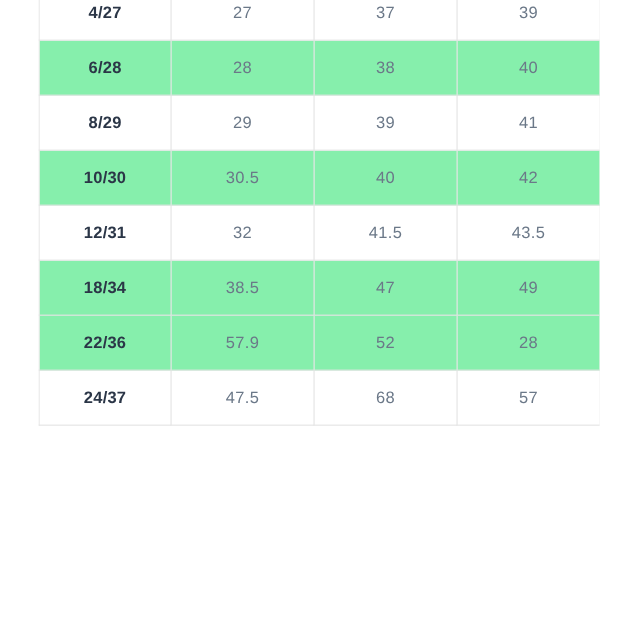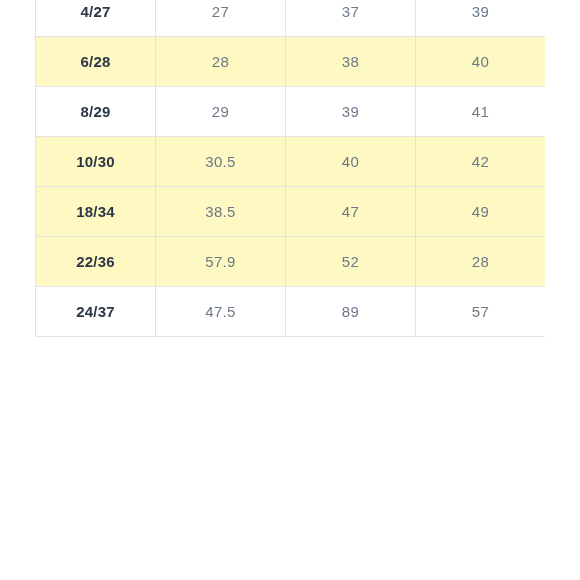--- a/index.html
+++ b/index.html
@@ -46,21 +46,21 @@
     box-sizing: border-box;
     border: 1px solid #e3e3e3;
     text-align: center;
     vertical-align: middle;
     background: #ffffff;
     padding: 0 4px;
     white-space: nowrap;
   }
 
   #size-chart-table tr.striped td {
-    background: #fef9c3;
+    background: #86efac;
     margin-top: 32px;
   }
 
   td.size-label {
     font-weight: bold;
     font-size: 15px;
     color: #2b3647;
     letter-spacing: 0.2px;
   }
 
@@ -100,33 +100,39 @@
           <td class="size-value">29</td>
           <td class="size-value">39</td>
           <td class="size-value">41</td>
         </tr>
         <tr class="striped">
           <td class="size-label">10/30</td>
           <td class="size-value">30.5</td>
           <td class="size-value">40</td>
           <td class="size-value">42</td>
         </tr>
+        <tr>
+          <td class="size-label">12/31</td>
+          <td class="size-value">32</td>
+          <td class="size-value">41.5</td>
+          <td class="size-value">43.5</td>
+        </tr>
         <tr class="striped">
           <td class="size-label">18/34</td>
           <td class="size-value">38.5</td>
           <td class="size-value">47</td>
           <td class="size-value">49</td>
         </tr>
         <tr class="striped">
           <td class="size-label">22/36</td>
           <td class="size-value">57.9</td>
           <td class="size-value">52</td>
           <td class="size-value">28</td>
         </tr>
         <tr>
           <td class="size-label">24/37</td>
           <td class="size-value">47.5</td>
-          <td class="size-value">89</td>
+          <td class="size-value">68</td>
           <td class="size-value">57</td>
         </tr>
       </tbody>
   </table>
 </div>
 
 </body></html>

